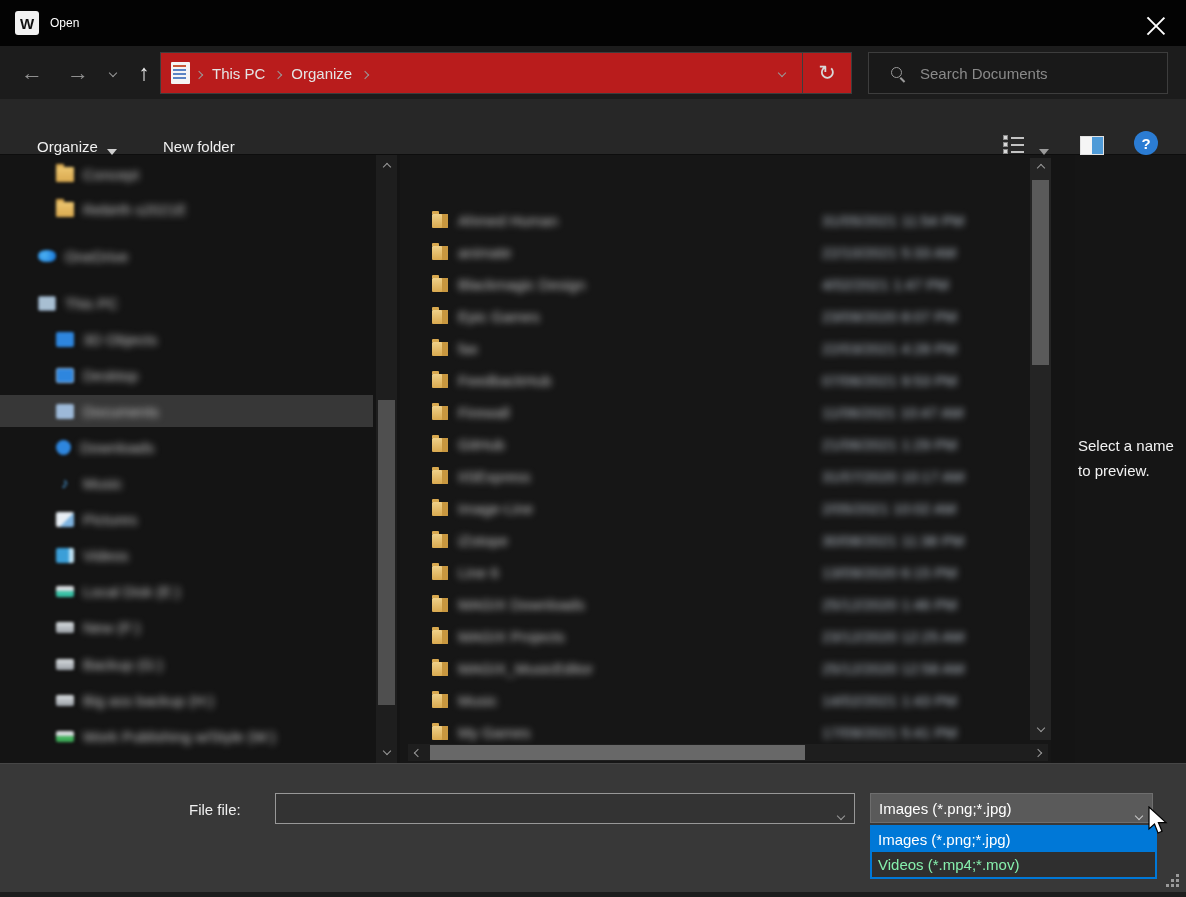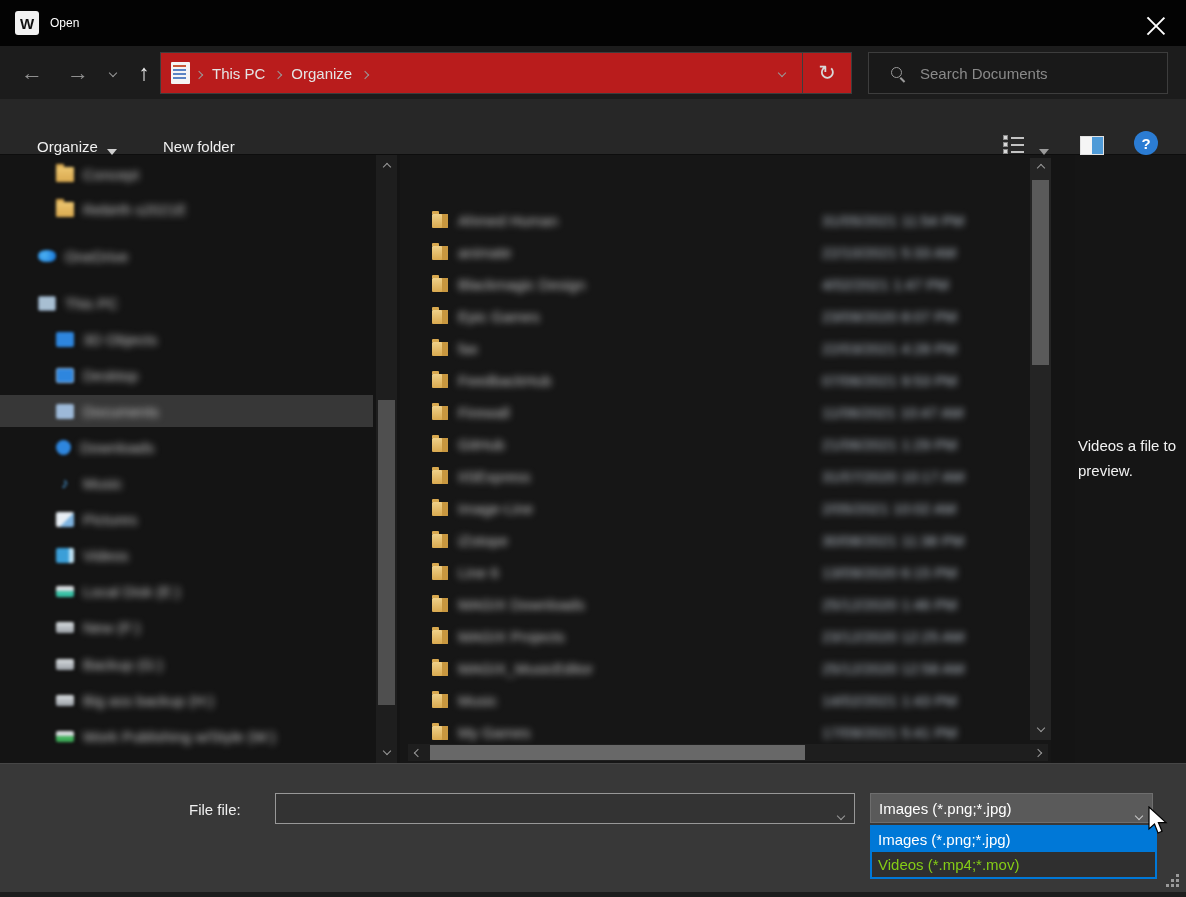--- a/index.html
+++ b/index.html
@@ -109,21 +109,21 @@
 
   
   .footer{position:absolute;left:0;top:763px;width:100%;height:134px;background:#383838;border-top:1px solid #464646;}
   .fn-label{position:absolute;left:189px;top:37px;color:#f0f0f0;font-size:15px;}
   .fn-input{position:absolute;left:275px;top:29px;width:580px;height:31px;background:#333;border:1px solid #989898;display:flex;align-items:center;}
   .fn-input .chevwrap{position:absolute;right:10px;top:11px;}
   .ft-select{position:absolute;left:870px;top:29px;width:283px;height:30px;background:#5a5a5a;border:1px solid #6e6e6e;display:flex;align-items:center;}
   .ft-select .label{color:#fff;font-size:15px;margin-left:8px;}
   .ft-select .chevwrap{position:absolute;right:10px;top:11px;}
   .ft-list{position:absolute;left:870px;top:61px;width:287px;background:#2f2f2f;border:2px solid #0078d7;}
-  .ft-opt{height:25px;display:flex;align-items:center;color:#84cc16;font-size:15px;padding-left:6px;}
+  .ft-opt{height:25px;display:flex;align-items:center;color:#86efac;font-size:15px;padding-left:6px;}
   .ft-opt.hl{background:#0078d7;color:#fff;}
   .bottomstrip{position:absolute;left:0;bottom:0;width:100%;height:5px;background:#1d1d1d;}
   .grip{position:absolute;right:6px;bottom:9px;width:14px;height:14px;}
   .grip i{position:absolute;width:3px;height:3px;background:#9a9a9a;}
 
   .cursor{position:absolute;left:1146px;top:806px;width:24px;height:30px;z-index:50;}
 </style>
 </head>
 <body>
 
@@ -394,21 +394,21 @@
             <span class="chev left small"></span>
           </div>
         <div class="h-thumb" style="left:22px;width:375px;"></div>
         <div class="scroll-arrow" style="left:620px;width:20px;height:17px;position:absolute;">
             <span class="chev right small"></span>
           </div>
       </div>
     </div>
 
     <div class="preview">
-      <div class="preview-msg">Videos a file to preview.</div>
+      <div class="preview-msg">Select a name to preview.</div>
     </div>
   </div>
 
   <div class="footer">
     <span class="fn-label">File file:</span>
     <div class="fn-input">
       <span style="color:#eee;font-size:15px;margin-left:8px;"></span>
       <span class="chevwrap"><span class="chev down small"></span></span>
     </div>
 

